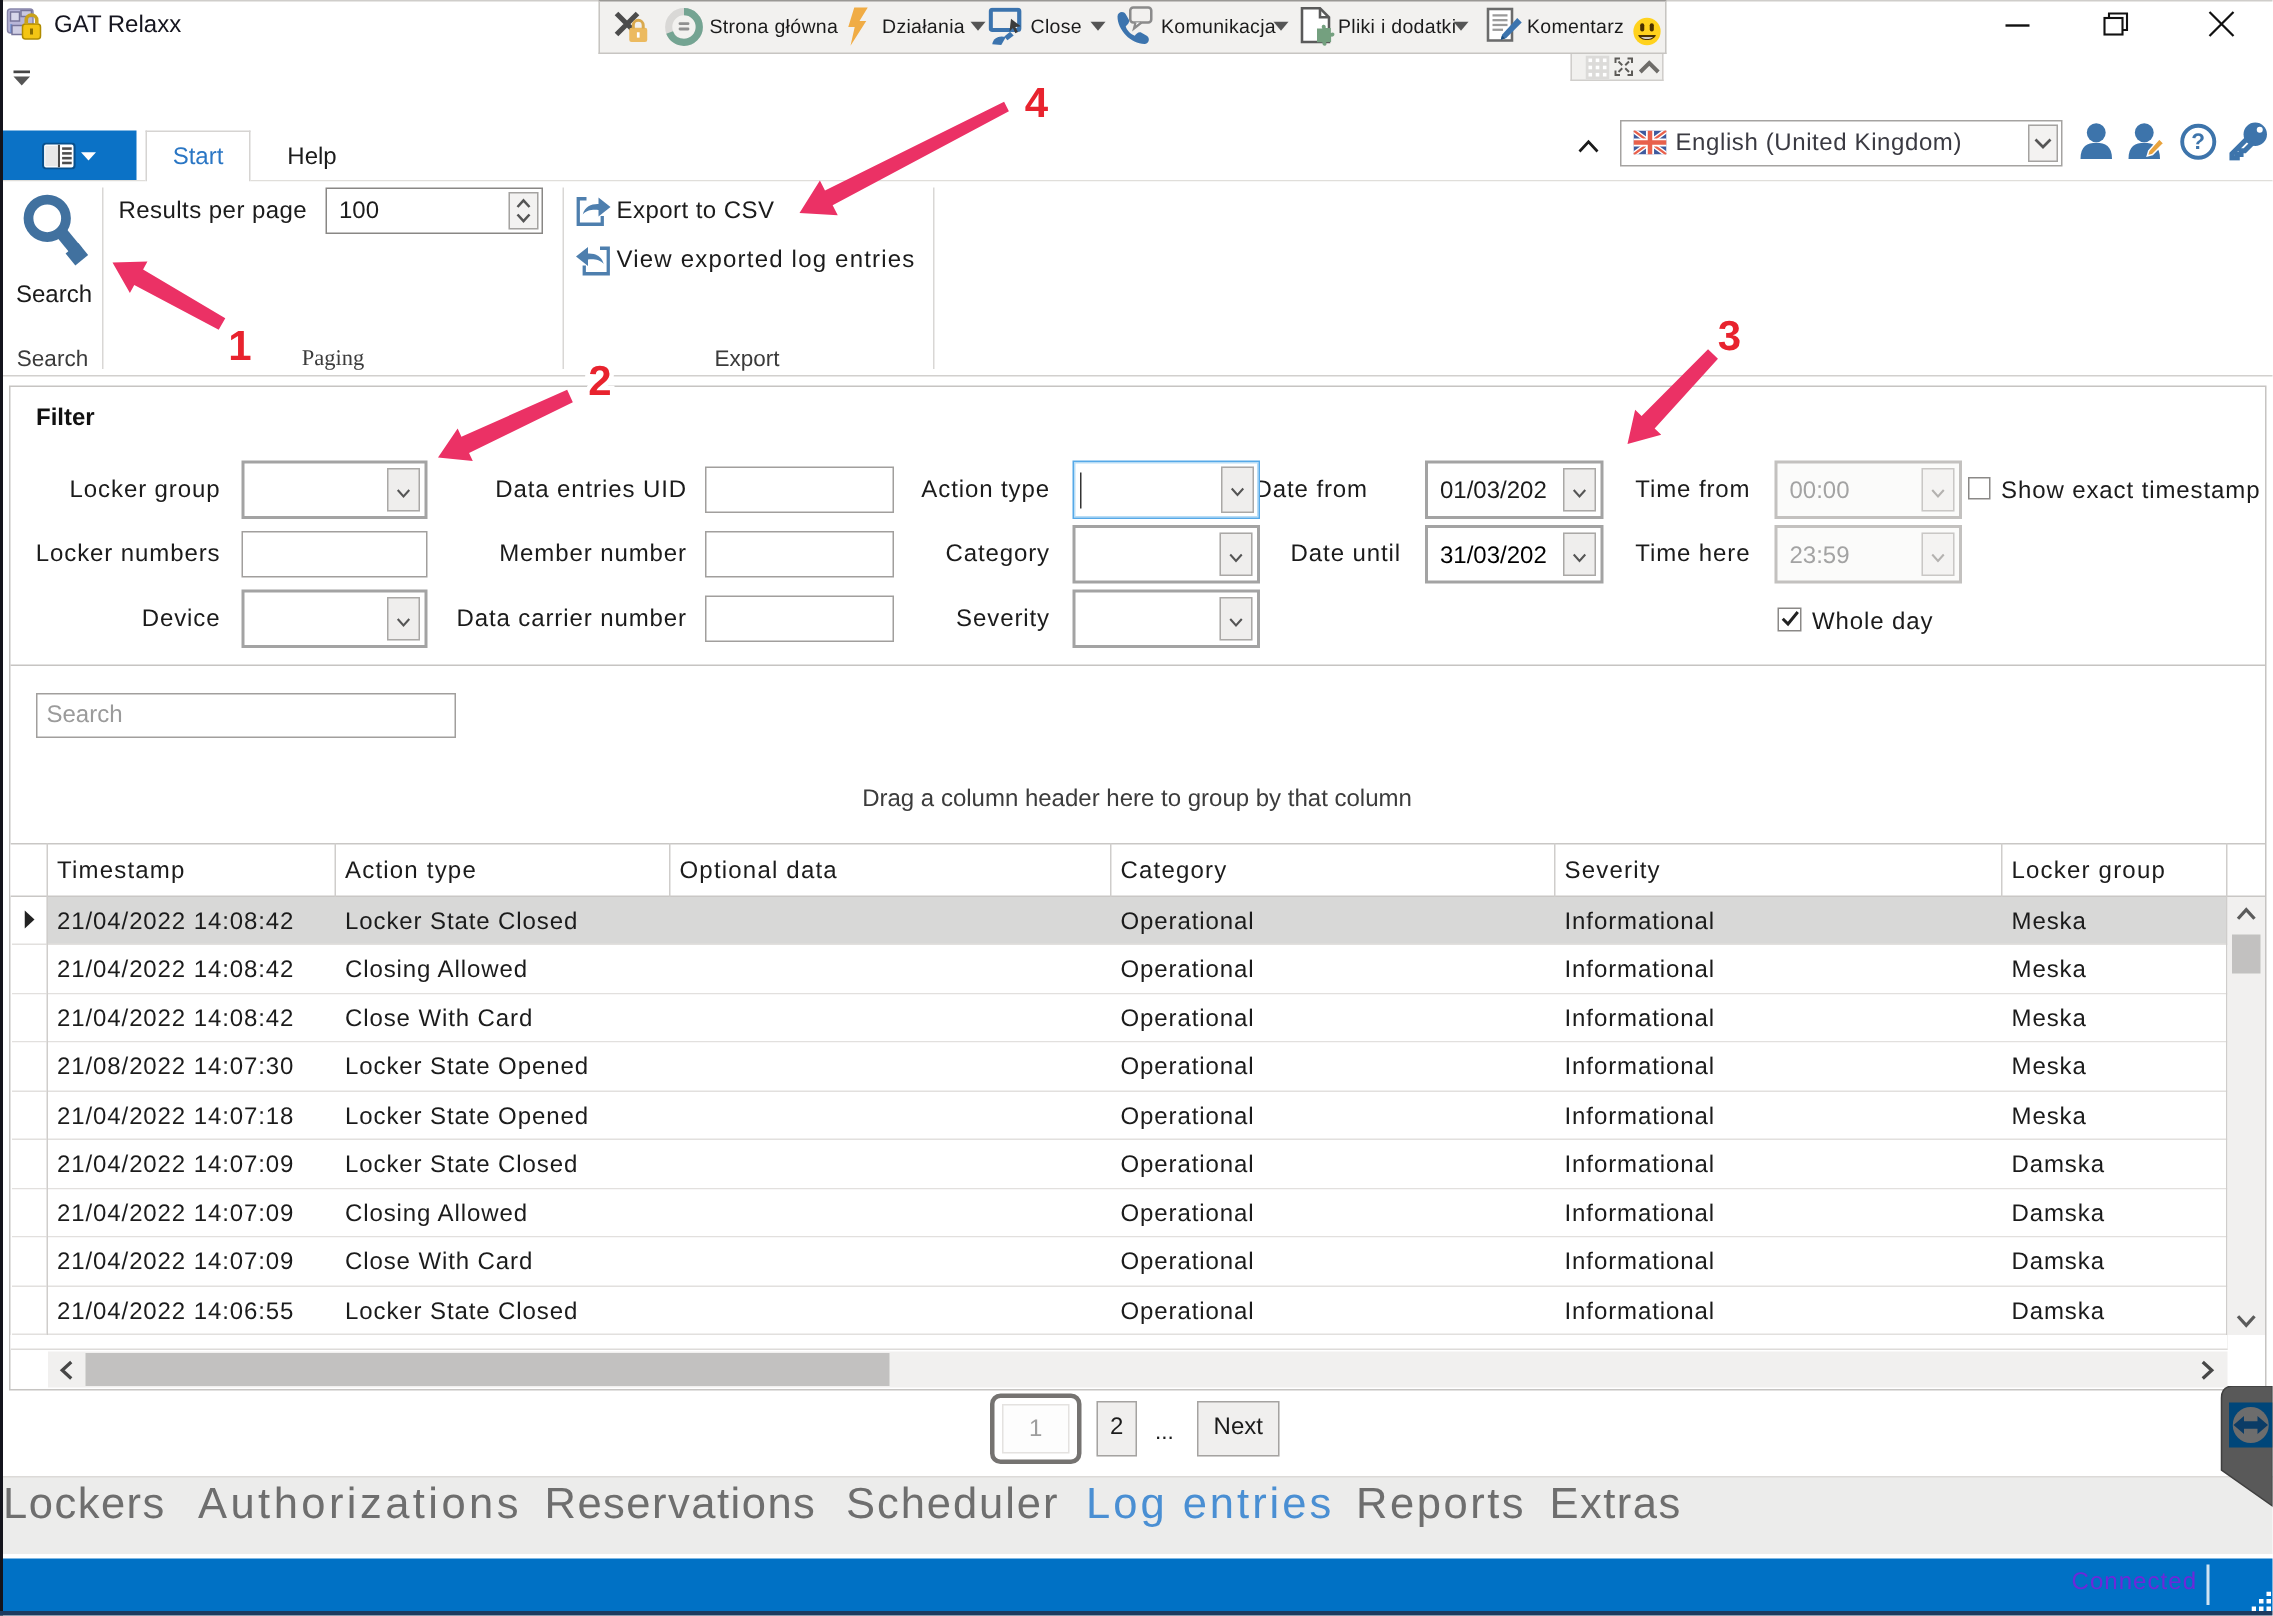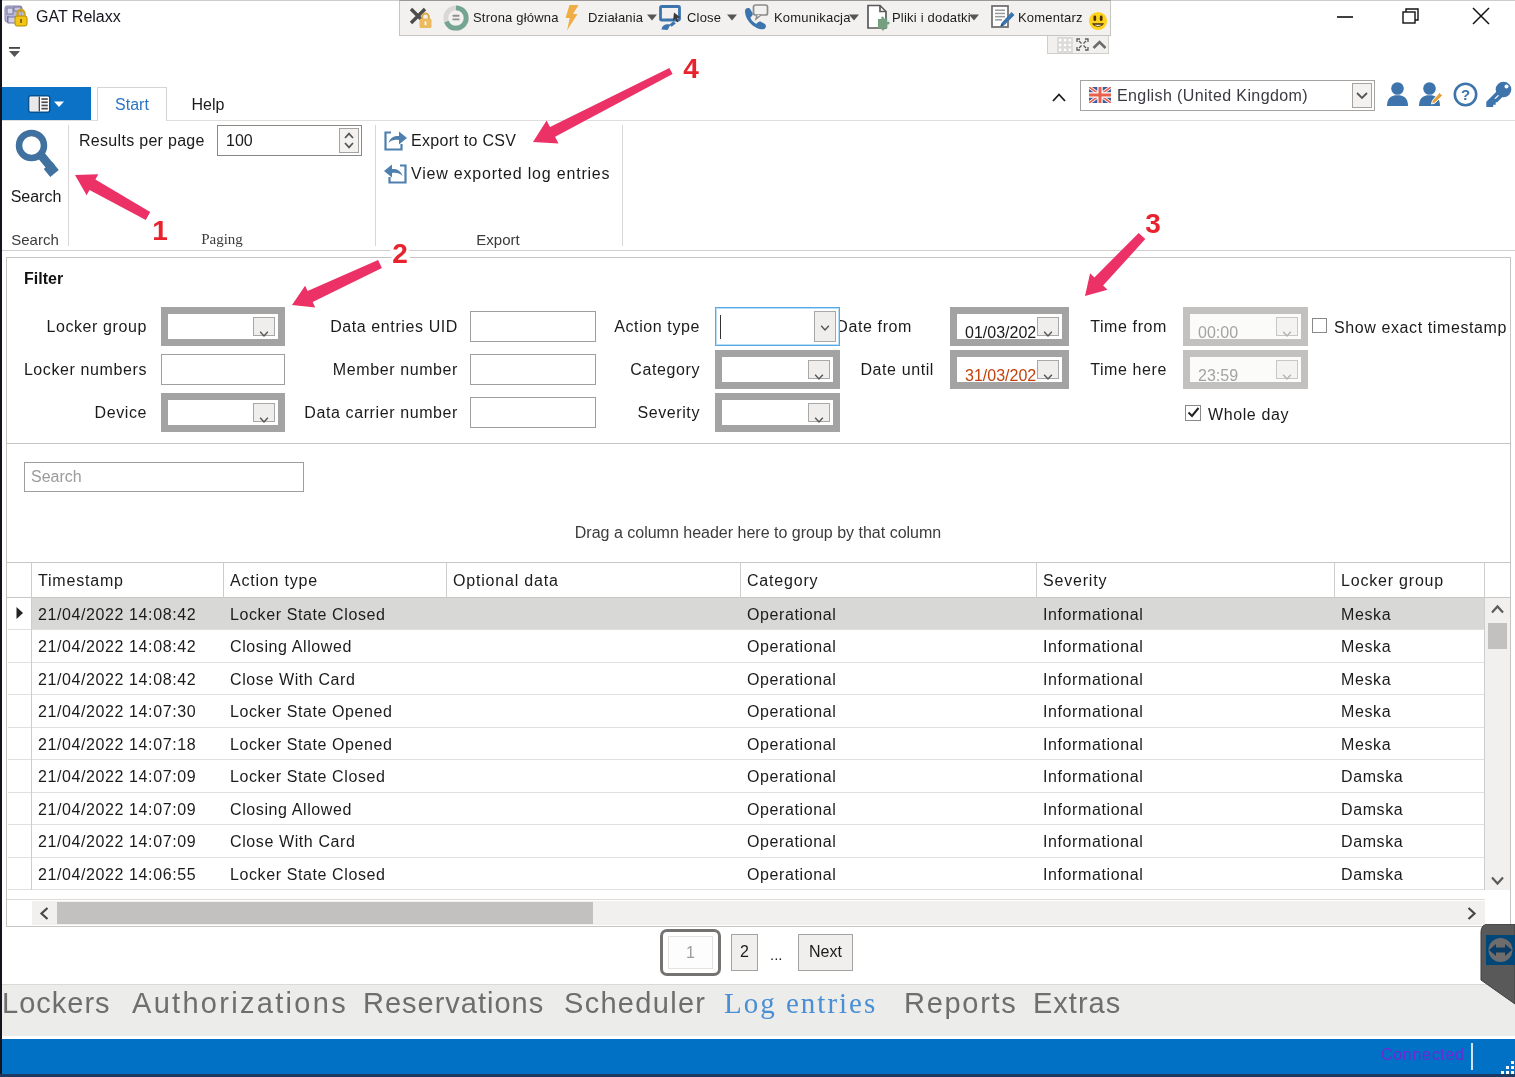--- a/index.html
+++ b/index.html
@@ -1,21 +1,21 @@
 <!DOCTYPE html>
 <html><head>
 <meta charset="utf-8">
 <style>
 * { margin:0; padding:0; box-sizing:border-box; }
 html,body { width:1515px; height:1077px; overflow:hidden; background:#fff;
   font-family:"Liberation Sans", sans-serif; }
 .abs { position:absolute; }
 .lbl { position:absolute; font-size:16px; letter-spacing:0.6px; color:#1b1b1b; white-space:nowrap; }
 .rlbl { position:absolute; font-size:16px; letter-spacing:0.6px; color:#1b1b1b; white-space:nowrap; text-align:right; }
-.combo { position:absolute; background:#fff; border:7px solid #a3a3a3; }
+.combo { position:absolute; background:#fff; border:2px solid #a3a3a3; }
 .combo .dd { position:absolute; right:3px; top:3px; bottom:3px; width:22px;
   background:#efeeed; border:1px solid #aaa8a6; }
 .tbox { position:absolute; background:#fff; border:1px solid #a19f9d; }
 .chev { position:absolute; width:10px; height:10px; }
 .hdrcell { position:absolute; font-size:16px; letter-spacing:0.8px; color:#1b1b1b; top:572px; }
 .sep { position:absolute; background:#d9d7d5; width:1px; }
 </style>
 </head>
 <body>
 <div class="abs" id="root" style="left:0;top:0;width:1515px;height:1077px;background:#fff;">
@@ -314,21 +314,21 @@
 
 <div class="combo" style="left:950px;top:307px;width:119px;height:39px;">
   <div class="abs" style="left:8px;top:10px;font-size:16px;color:#1b1b1b;">01/03/202</div>
   <div class="dd">
         <svg class="chev" style="left:5px;top:11px" width="13" height="10" viewBox="0 0 13 10">
           <path d="M1.5 2 L6.5 7.5 L11.5 2" fill="none" stroke="#555" stroke-width="1.8"></path>
         </svg>
       </div>
 </div>
 <div class="combo" style="left:950px;top:350px;width:119px;height:39px;">
-  <div class="abs" style="left:8px;top:10px;font-size:16px;color:#c2410c;">31/03/202</div>
+  <div class="abs" style="left:8px;top:10px;font-size:16px;color:#000000;">31/03/202</div>
   <div class="dd">
         <svg class="chev" style="left:5px;top:11px" width="13" height="10" viewBox="0 0 13 10">
           <path d="M1.5 2 L6.5 7.5 L11.5 2" fill="none" stroke="#555" stroke-width="1.8"></path>
         </svg>
       </div>
 </div>
 
 <div class="combo" style="left:1183px;top:307px;width:125px;height:39px;border-color:#c3c1bf;background:#fbfbfa;">
   <div class="abs" style="left:8px;top:10px;font-size:16px;color:#a3a3a3;">00:00</div>
   <div class="dd" style="background:#f4f3f2;border-color:#c9c7c5;">
@@ -380,21 +380,21 @@
 <div class="abs" style="left:1341px;top:638px;font-size:16px;letter-spacing:0.6px;color:#1b1b1b;white-space:nowrap;">Meska</div>
 <div class="abs" style="left:8px;top:630px;width:23px;height:33px;background:#fff;border-bottom:1px solid #e2e0de;"></div>
 <div class="abs" style="left:31px;top:663px;width:1454px;height:32px;background:#fff;border-bottom:1px solid #e2e0de;"></div>
 <div class="abs" style="left:38px;top:671px;font-size:16px;letter-spacing:0.6px;color:#1b1b1b;white-space:nowrap;">21/04/2022 14:08:42</div>
 <div class="abs" style="left:230px;top:671px;font-size:16px;letter-spacing:0.6px;color:#1b1b1b;white-space:nowrap;">Close With Card</div>
 <div class="abs" style="left:747px;top:671px;font-size:16px;letter-spacing:0.6px;color:#1b1b1b;white-space:nowrap;">Operational</div>
 <div class="abs" style="left:1043px;top:671px;font-size:16px;letter-spacing:0.6px;color:#1b1b1b;white-space:nowrap;">Informational</div>
 <div class="abs" style="left:1341px;top:671px;font-size:16px;letter-spacing:0.6px;color:#1b1b1b;white-space:nowrap;">Meska</div>
 <div class="abs" style="left:8px;top:663px;width:23px;height:32px;background:#fff;border-bottom:1px solid #e2e0de;"></div>
 <div class="abs" style="left:31px;top:695px;width:1454px;height:33px;background:#fff;border-bottom:1px solid #e2e0de;"></div>
-<div class="abs" style="left:38px;top:703px;font-size:16px;letter-spacing:0.6px;color:#1b1b1b;white-space:nowrap;">21/04/2022 14:07:30</div>
+<div class="abs" style="left:38px;top:703px;font-size:16px;letter-spacing:0.6px;color:#1b1b1b;white-space:nowrap;">21/08/2022 14:07:30</div>
 <div class="abs" style="left:230px;top:703px;font-size:16px;letter-spacing:0.6px;color:#1b1b1b;white-space:nowrap;">Locker State Opened</div>
 <div class="abs" style="left:747px;top:703px;font-size:16px;letter-spacing:0.6px;color:#1b1b1b;white-space:nowrap;">Operational</div>
 <div class="abs" style="left:1043px;top:703px;font-size:16px;letter-spacing:0.6px;color:#1b1b1b;white-space:nowrap;">Informational</div>
 <div class="abs" style="left:1341px;top:703px;font-size:16px;letter-spacing:0.6px;color:#1b1b1b;white-space:nowrap;">Meska</div>
 <div class="abs" style="left:8px;top:695px;width:23px;height:33px;background:#fff;border-bottom:1px solid #e2e0de;"></div>
 <div class="abs" style="left:31px;top:728px;width:1454px;height:32px;background:#fff;border-bottom:1px solid #e2e0de;"></div>
 <div class="abs" style="left:38px;top:736px;font-size:16px;letter-spacing:0.6px;color:#1b1b1b;white-space:nowrap;">21/04/2022 14:07:18</div>
 <div class="abs" style="left:230px;top:736px;font-size:16px;letter-spacing:0.6px;color:#1b1b1b;white-space:nowrap;">Locker State Opened</div>
 <div class="abs" style="left:747px;top:736px;font-size:16px;letter-spacing:0.6px;color:#1b1b1b;white-space:nowrap;">Operational</div>
 <div class="abs" style="left:1043px;top:736px;font-size:16px;letter-spacing:0.6px;color:#1b1b1b;white-space:nowrap;">Informational</div>
@@ -467,21 +467,21 @@
 <div class="abs" style="left:731px;top:943px;width:27px;text-align:center;font-size:16px;color:#1b1b1b;">2</div>
 <div class="abs" style="left:770px;top:946px;font-size:15px;color:#1b1b1b;">...</div>
 <div class="abs" style="left:798px;top:934px;width:55px;height:37px;border:1px solid #a5a3a1;background:#f0efee;"></div>
 <div class="abs" style="left:798px;top:943px;width:55px;text-align:center;font-size:16px;color:#1b1b1b;">Next</div>
 
 <div class="abs" style="left:0;top:984px;width:1515px;height:52px;background:#ececeb;border-top:1px solid #dcdad8;"></div>
 <div class="abs" style="left:2px;top:987px;font-size:29px;color:#6e6e6e;letter-spacing:1px;">Lockers</div>
 <div class="abs" style="left:132px;top:987px;font-size:29px;color:#6e6e6e;letter-spacing:2.3px;">Authorizations</div>
 <div class="abs" style="left:363px;top:987px;font-size:29px;color:#6e6e6e;letter-spacing:1px;">Reservations</div>
 <div class="abs" style="left:564px;top:987px;font-size:29px;color:#6e6e6e;letter-spacing:1.3px;">Scheduler</div>
-<div class="abs" style="left:724px;top:987px;font-size:29px;color:#4a8fd3;letter-spacing:2px;font-family:Liberation Serif, serif;">Log entries</div>
+<div class="abs" style="left:724px;top:987px;font-size:29px;color:#4a8fd3;letter-spacing:2px;">Log entries</div>
 <div class="abs" style="left:904px;top:987px;font-size:29px;color:#6e6e6e;letter-spacing:1.7px;">Reports</div>
 <div class="abs" style="left:1033px;top:987px;font-size:29px;color:#6e6e6e;letter-spacing:1px;">Extras</div>
 
 <div class="abs" style="left:0;top:1039px;width:1515px;height:35px;background:#0071c5;"></div>
 <div class="abs" style="left:1381px;top:1046px;font-size:16px;letter-spacing:0.7px;color:#6d28d9;">Connected</div>
 <div class="abs" style="left:1471px;top:1043px;width:2px;height:27px;background:#cfe3f2;"></div>
 
 <svg class="abs" style="left:1501px;top:1061px" width="15" height="15" viewBox="0 0 15 15">
   <g fill="#ffffff">
    <rect x="10" y="0" width="3" height="3"></rect>

